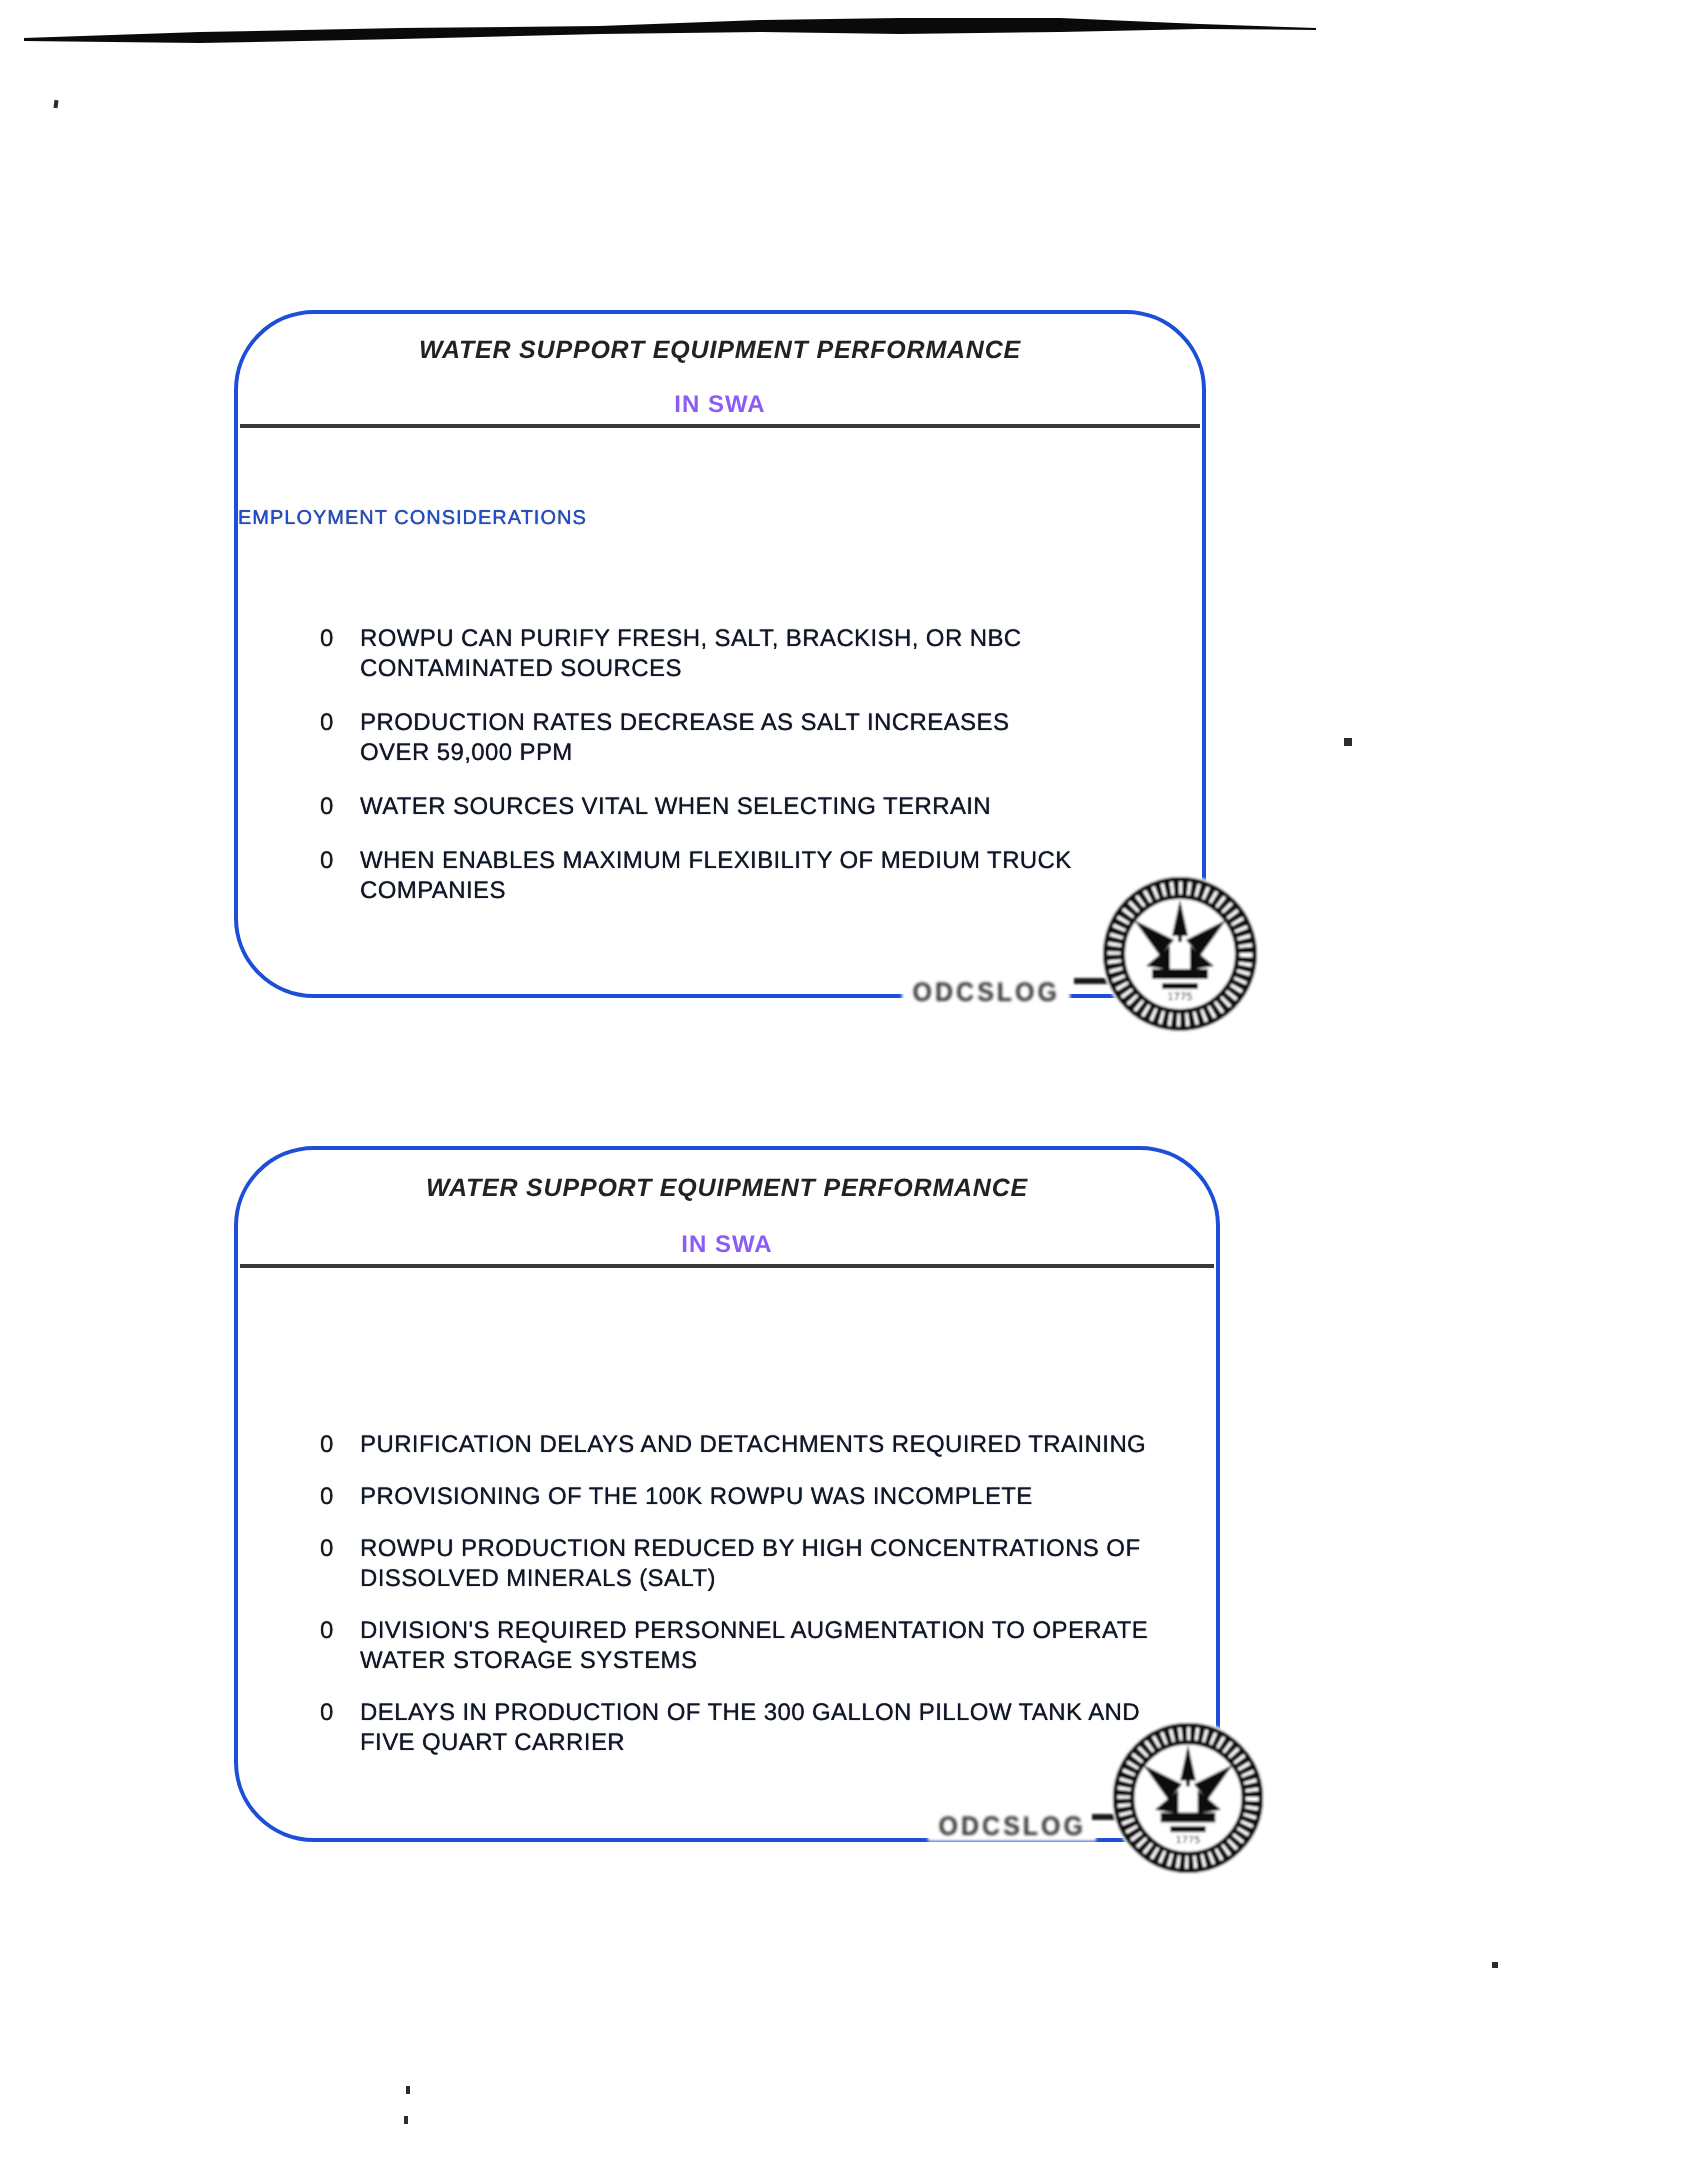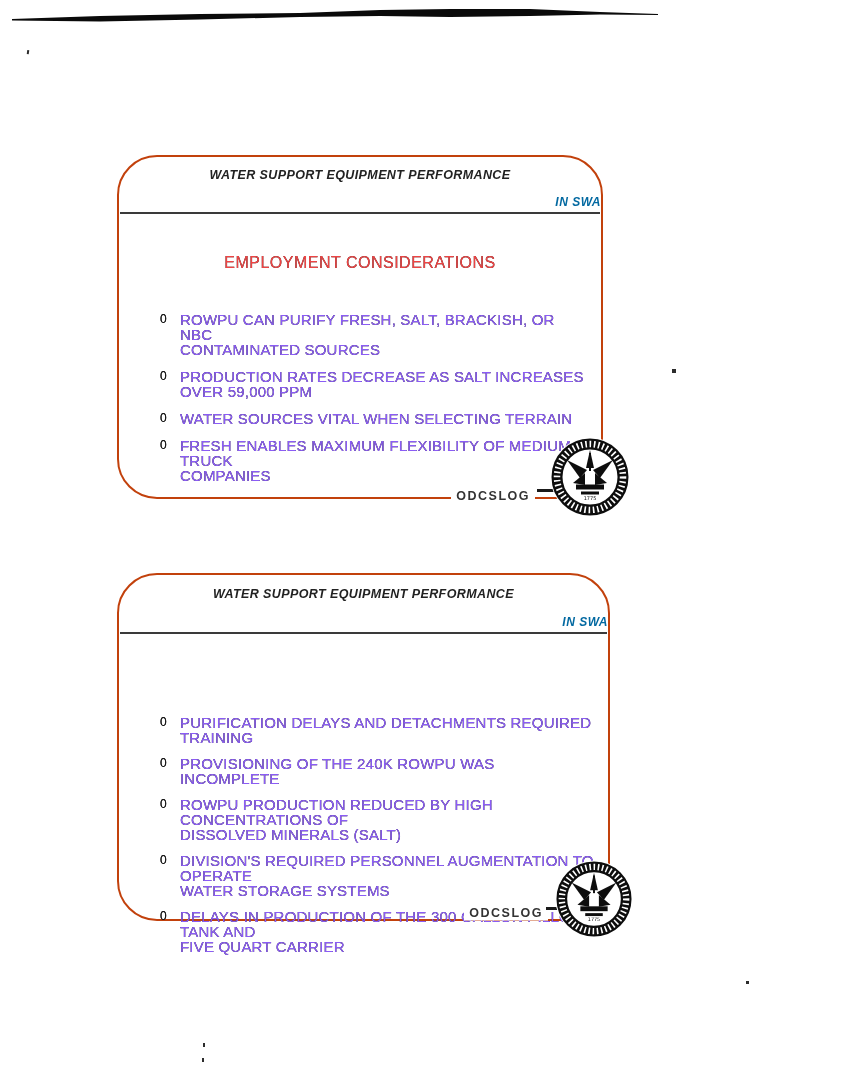--- a/index.html
+++ b/index.html
@@ -3,52 +3,52 @@
 <meta charset="utf-8">
 <style>
   html,body{margin:0;padding:0;background:#fff;}
   .page{
     position:relative;width:851px;height:1088px;background:#fff;overflow:hidden;
     font-family:"Liberation Sans",sans-serif;color:#1b1b1b;
   }
   .scan-streak{position:absolute;left:0;top:0;width:851px;height:40px;}
   .slide{
     position:absolute;box-sizing:border-box;background:#fff;
-    border:2px solid #c2410c;border-radius:40px;
+    border:2px solid #1d4ed8;border-radius:40px;
   }
   #slide1{left:117px;top:155px;width:486px;height:344px;}
   #slide2{left:117px;top:573px;width:493px;height:348px;}
   .slide-title{
     position:absolute;left:0;right:0;text-align:center;
     font-style:italic;font-size:12.5px;font-weight:bold;letter-spacing:.4px;color:#222;
   }
   #slide1 .slide-title{top:11px;} #slide2 .slide-title{top:12px;}
   .slide-subtitle{
-    position:absolute;left:0;right:0;text-align:right;
-    font-style:italic;font-size:12px;font-weight:bold;letter-spacing:.5px;color:#0369a1;
+    position:absolute;left:0;right:0;text-align:center;
+    font-size:12px;font-weight:bold;letter-spacing:.5px;color:#8b5cf6;
   }
   #slide1 .slide-subtitle{top:38px;} #slide2 .slide-subtitle{top:40px;}
   .slide-rule{position:absolute;left:1px;right:1px;border-top:2px solid #3a3a3a;height:0;}
   #slide1 .slide-rule{top:55px;} #slide2 .slide-rule{top:57px;}
   .slide-heading{
-    position:absolute;left:0;right:0;text-align:center;
-    font-size:16px;letter-spacing:.5px;color:#ef4444;text-shadow:0 0 .4px #191919;
+    position:absolute;left:0;right:0;text-align:left;
+    font-size:10px;letter-spacing:.5px;color:#1d4ed8;text-shadow:0 0 .4px #191919;
   }
   #slide1 .slide-heading{top:97px;} #slide2 .slide-heading{top:86px;}
   .bullets{position:absolute;left:41px;right:12px;}
   #slide1 .bullets{top:155px;} #slide2 .bullets{top:140px;}
   .bullet{display:flex;margin-bottom:12px;}
   #slide2 .bullet{margin-bottom:11px;}
   .bullet-marker{
     flex:0 0 20px;width:20px;font-size:12px;line-height:15px;color:#191919;
     text-shadow:0 0 .4px #191919;
   }
   .bullet-text{
-    white-space:pre-line;font-size:15px;line-height:15px;letter-spacing:.2px;
-    color:#8b5cf6;text-shadow:0 0 .4px #191919;
+    white-space:pre-line;font-size:12px;line-height:15px;letter-spacing:.2px;
+    color:#0f172a;text-shadow:0 0 .4px #191919;
   }
   .stamp{
     position:absolute;background:#fff;padding:0 5px;
     font-weight:bold;font-size:12.5px;letter-spacing:1.5px;color:#333;
     filter:blur(.7px);transform:scaleY(1.08);
   }
   #slide1 .stamp{right:66px;bottom:-6px;}
   #slide2 .stamp{right:60px;bottom:-1px;}
   .stamp-dash{position:absolute;background:#1a1a1a;filter:blur(.4px);}
   #slide1 .stamp-dash{right:37px;bottom:5px;width:27px;height:3.5px;}
@@ -120,21 +120,21 @@
           <span class="bullet-marker">0</span>
           <span class="bullet-text">PRODUCTION RATES DECREASE AS SALT INCREASES
 OVER 59,000 PPM</span>
         </div>
         <div class="bullet">
           <span class="bullet-marker">0</span>
           <span class="bullet-text">WATER SOURCES VITAL WHEN SELECTING TERRAIN</span>
         </div>
         <div class="bullet">
           <span class="bullet-marker">0</span>
-          <span class="bullet-text">FRESH ENABLES MAXIMUM FLEXIBILITY OF MEDIUM TRUCK
+          <span class="bullet-text">WHEN ENABLES MAXIMUM FLEXIBILITY OF MEDIUM TRUCK
 COMPANIES</span>
         </div>
       </div>
     <div class="stamp">ODCSLOG</div>
     <div class="stamp-dash"></div>
     <svg class="seal" viewBox="0 0 80 80">
         <use href="#army-seal"></use>
       </svg>
   </div>
 
@@ -142,21 +142,21 @@
     <div class="slide-title">WATER SUPPORT EQUIPMENT PERFORMANCE</div>
     <div class="slide-subtitle">IN SWA</div>
     <div class="slide-rule"></div>
     <div class="bullets">
         <div class="bullet">
           <span class="bullet-marker">0</span>
           <span class="bullet-text">PURIFICATION DELAYS AND DETACHMENTS REQUIRED TRAINING</span>
         </div>
         <div class="bullet">
           <span class="bullet-marker">0</span>
-          <span class="bullet-text">PROVISIONING OF THE 240K ROWPU WAS INCOMPLETE</span>
+          <span class="bullet-text">PROVISIONING OF THE 100K ROWPU WAS INCOMPLETE</span>
         </div>
         <div class="bullet">
           <span class="bullet-marker">0</span>
           <span class="bullet-text">ROWPU PRODUCTION REDUCED BY HIGH CONCENTRATIONS OF
 DISSOLVED MINERALS (SALT)</span>
         </div>
         <div class="bullet">
           <span class="bullet-marker">0</span>
           <span class="bullet-text">DIVISION'S REQUIRED PERSONNEL AUGMENTATION TO OPERATE
 WATER STORAGE SYSTEMS</span>

